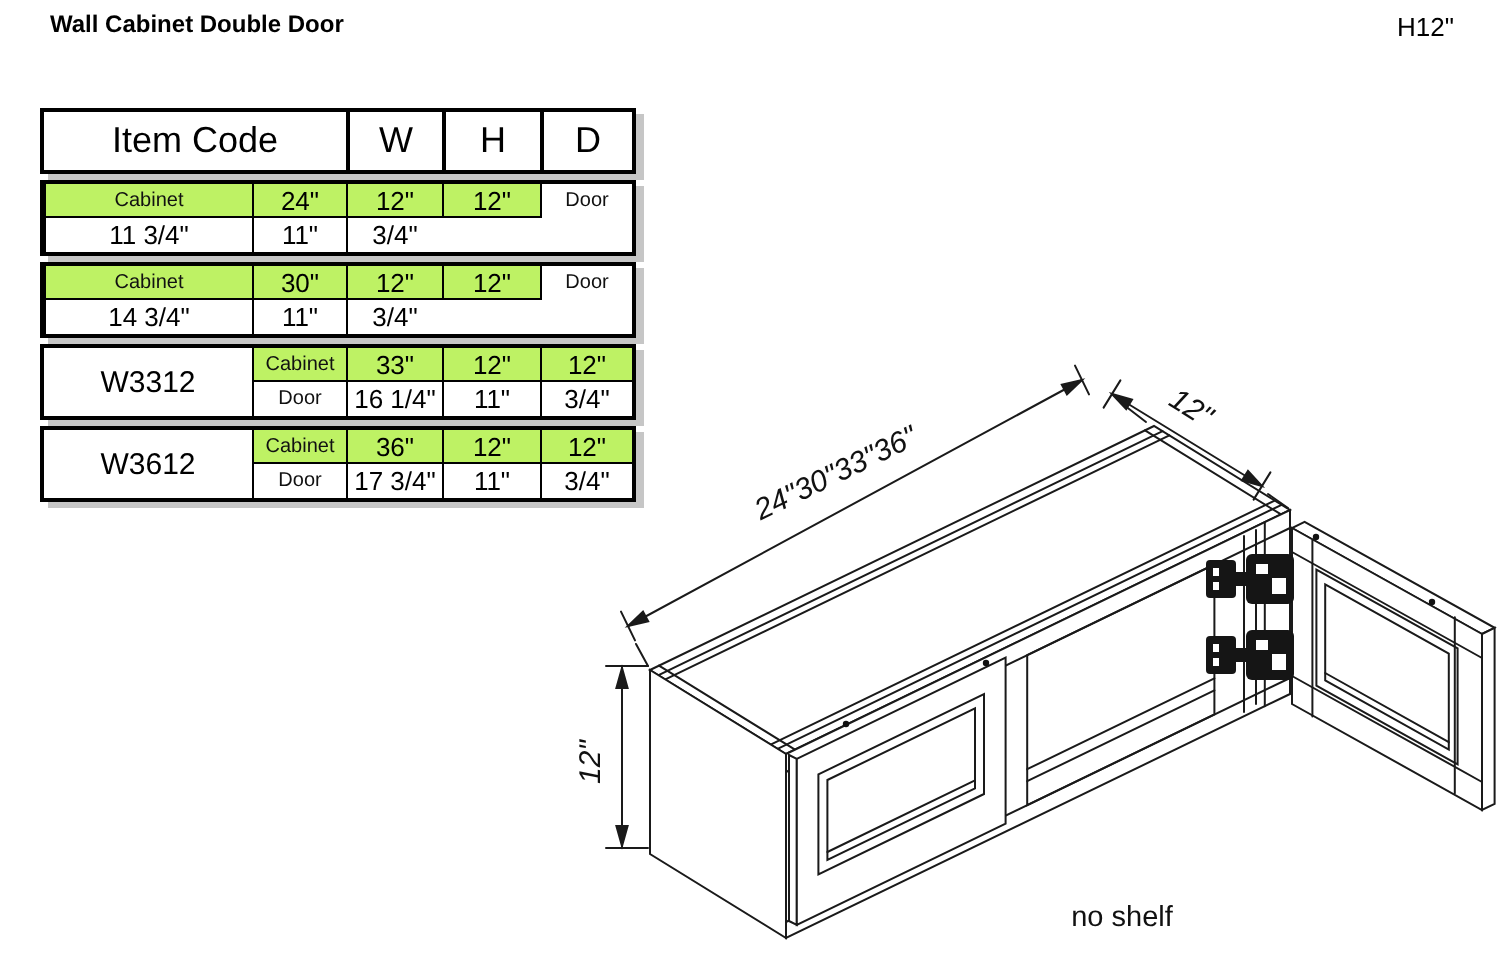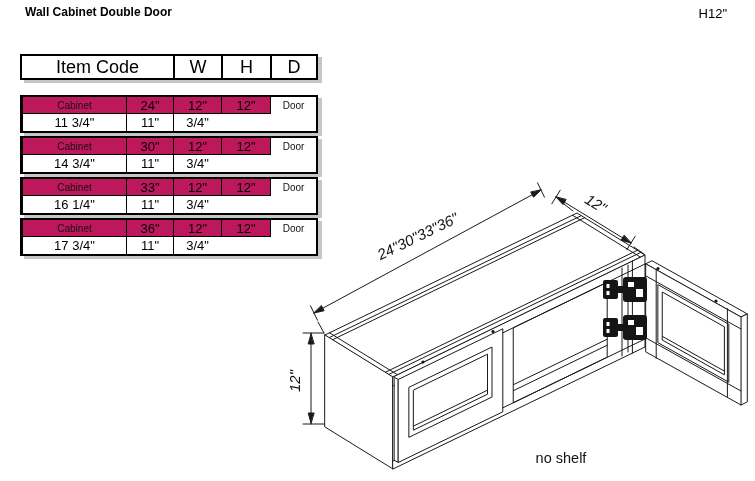--- a/index.html
+++ b/index.html
@@ -3,29 +3,29 @@
 <meta charset="utf-8">
 <style>
   html,body{margin:0;padding:0;background:#fff;}
   body{width:755px;height:481px;position:relative;overflow:hidden;
        font-family:"Liberation Sans",sans-serif;color:#000;}
   .title{position:absolute;left:25px;top:5px;font-size:12px;font-weight:bold;}
   .corner{position:absolute;right:28px;top:6px;font-size:13px;}
   .spec{position:absolute;left:20px;top:54px;width:298px;}
   .blk{box-sizing:border-box;border:2px solid #000;background:#fff;
        box-shadow:4px 3px 0 #c6c6c6;display:grid;}
-  .hdr{grid-template-columns:151px 48px 49px 46px;height:26px;margin-bottom:15px;}
+  .hdr{grid-template-columns:151px 48px 49px 46px;height:33px;margin-bottom:3px;}
   .grp{grid-template-columns:104px 47px 48px 49px 46px;grid-auto-rows:17px;height:38px;margin-bottom:3px;}
   .cell{display:flex;align-items:center;justify-content:center;box-sizing:border-box;}
   .hcell{font-size:18px;}
   .hcell + .hcell{border-left:2px solid #000;}
   .code{grid-row:span 2;font-size:15px;}
   .sub{font-size:10px;border-left:1px solid #000;color:#111;}
   .val{font-size:13px;border-left:1px solid #000;white-space:nowrap;}
-  .shade{background:#be185d;border-bottom:1px solid #000;}
+  .shade{background:#bef264;border-bottom:1px solid #000;}
   svg text{font-family:"Liberation Sans",sans-serif;fill:#111;}
   .dimtxt{font-size:15px;font-style:italic;}
   .notetxt{font-size:14.5px;}
 </style>
 </head>
 <body>
 
 <div class="title">Wall Cabinet Double Door</div>
 <div class="corner">H12"</div>
 
@@ -53,31 +53,33 @@
     <div class="cell val shade">30"</div>
     <div class="cell val shade">12"</div>
     <div class="cell val shade">12"</div>
     <div class="cell sub">Door</div>
     <div class="cell val">14 3/4"</div>
     <div class="cell val">11"</div>
     <div class="cell val">3/4"</div>
   </div>
 
   <div class="blk grp">
+    <div class="cell code">W3312</div>
     <div class="cell sub shade">Cabinet</div>
     <div class="cell val shade">33"</div>
     <div class="cell val shade">12"</div>
     <div class="cell val shade">12"</div>
     <div class="cell sub">Door</div>
     <div class="cell val">16 1/4"</div>
     <div class="cell val">11"</div>
     <div class="cell val">3/4"</div>
   </div>
 
   <div class="blk grp">
+    <div class="cell code">W3612</div>
     <div class="cell sub shade">Cabinet</div>
     <div class="cell val shade">36"</div>
     <div class="cell val shade">12"</div>
     <div class="cell val shade">12"</div>
     <div class="cell sub">Door</div>
     <div class="cell val">17 3/4"</div>
     <div class="cell val">11"</div>
     <div class="cell val">3/4"</div>
   </div>
 </div>

